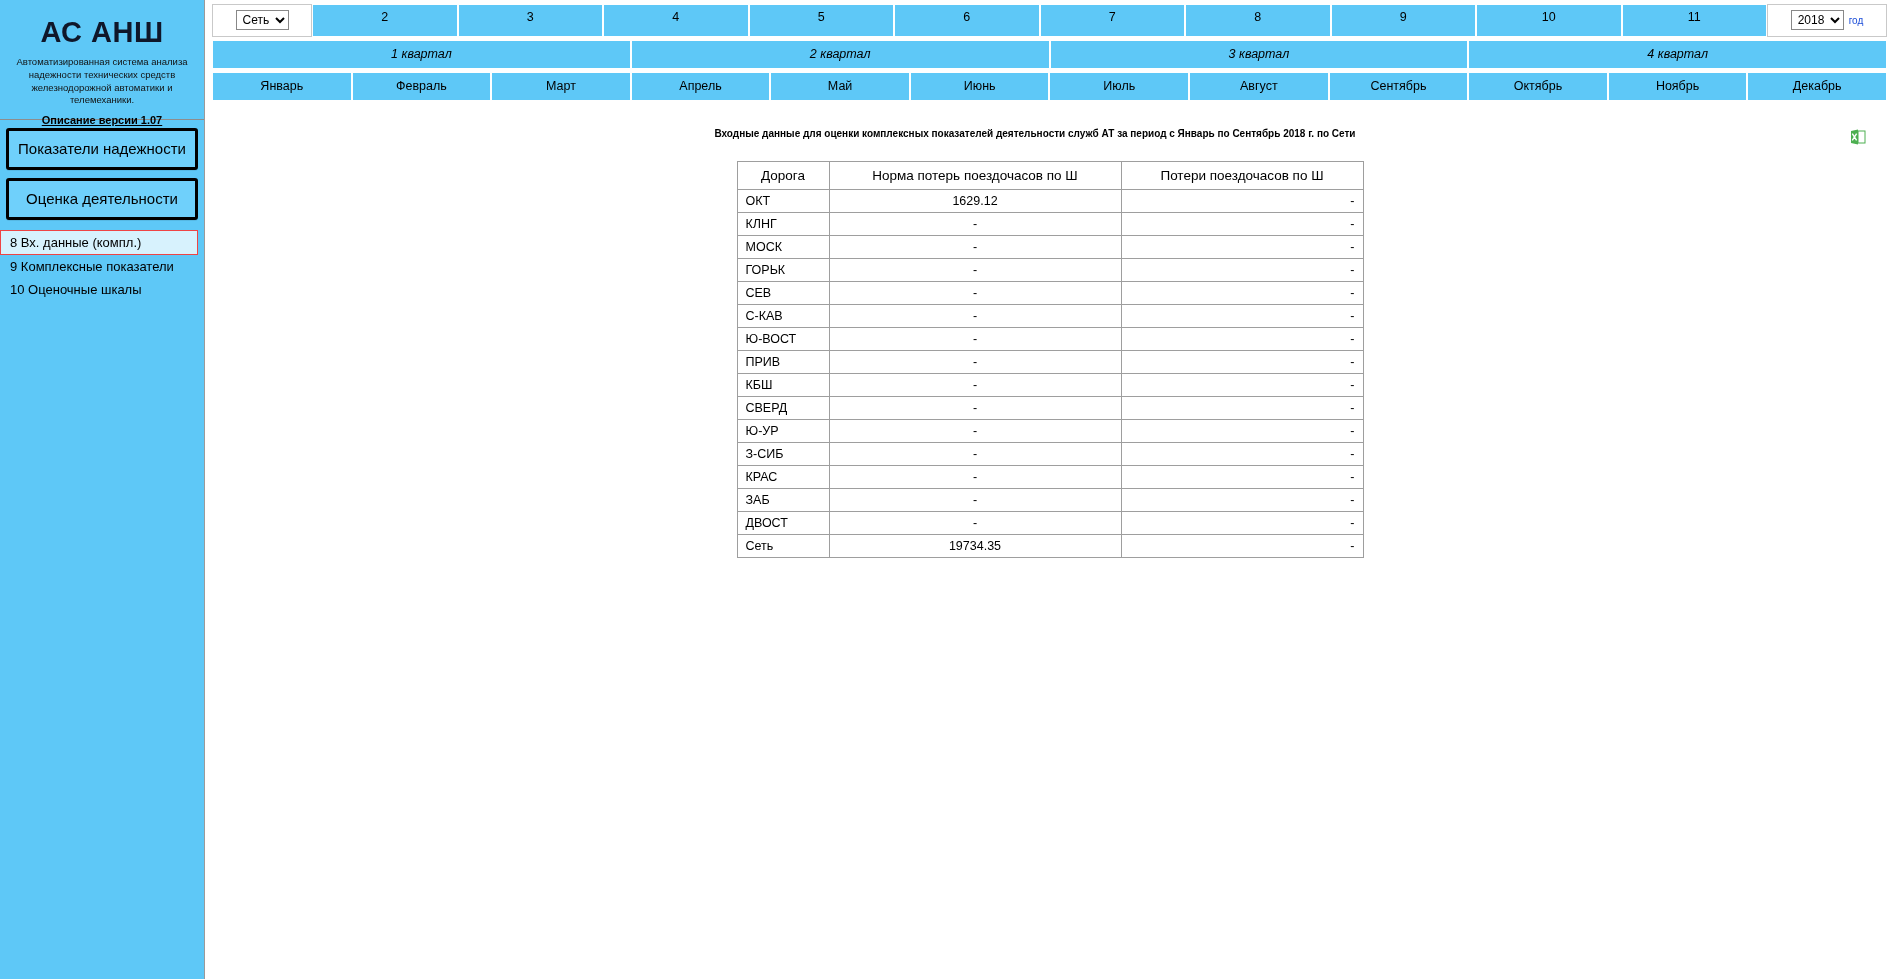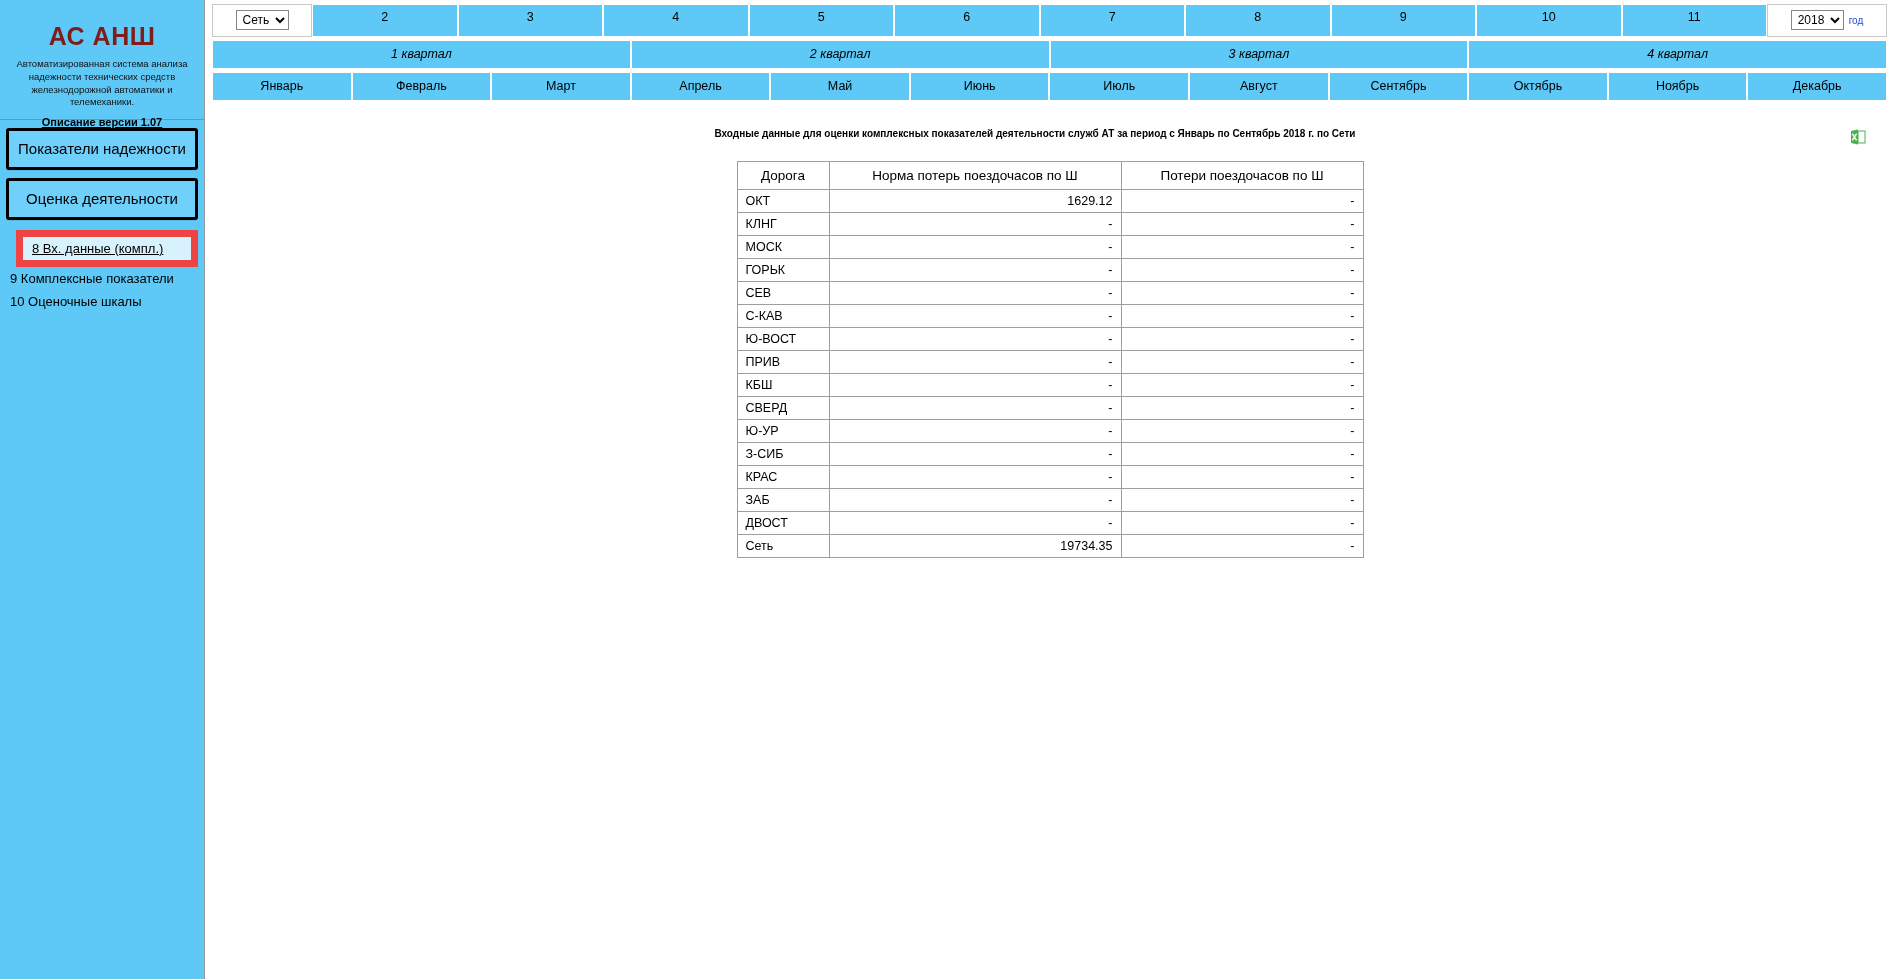--- a/index.html
+++ b/index.html
@@ -28,25 +28,25 @@
   }
   #brand-box {
     background: #5ec8f7;
     border-bottom: 1px solid #8d8d8d;
     padding: 6px 4px 8px 4px;
     text-align: center;
     box-sizing: border-box;
     height: 120px;
   }
   #brand-title {
-    font-size: 25px;
+    font-size: 29px;
     font-weight: bold;
-    color: #7f1d1d;
+    color: #0f172a;
     letter-spacing: 0.5px;
-    margin-top: 16px;
+    margin-top: 10px;
   }
   #brand-desc {
     font-size: 9.5px;
     color: #111;
     line-height: 1.35;
     margin: 7px 10px 0 10px;
   }
   #brand-link {
     display: block;
     margin-top: 7px;
@@ -71,25 +71,24 @@
   }
 
   .side-item {
     font-size: 13px;
     color: #000;
     padding: 4px 0 4px 10px;
     cursor: pointer;
   }
   .side-item.selected {
     background: #d7f2fd;
-    border: 7px solid #ef4444;
+    border: 1px solid #ef4444;
     margin-right: 6px;
-    margin-left: 16px;
+    margin-left: 0px;
     padding-left: 9px;
-    text-decoration: underline;
   }
 
   
   #topbars {
     position: absolute;
     left: 212px;
     top: 4px;
     width: 1675px;
   }
   .bar-row {
@@ -173,21 +172,21 @@
   table#data-table th {
     font-weight: normal;
     font-size: 13.5px;
     text-align: center;
     padding: 6px 10px;
   }
   th.col-road { width: 92px; }
   th.col-norm { width: 292px; }
   th.col-loss { width: 242px; }
   td.road { text-align: left; padding-left: 9px; }
-  td.num  { text-align: right; }
+  td.num  { text-align: center; }
   td.dash { text-align: right; padding-right: 14px; }
   tr.total td.road { padding-left: 9px; }
 </style>
 </head>
 <body>
 
 <div id="sidebar">
   <div id="brand-box">
     <div id="brand-title">АС АНШ</div>
     <div id="brand-desc">Автоматизированная система анализа надежности технических средств железнодорожной автоматики и телемеханики.</div>

